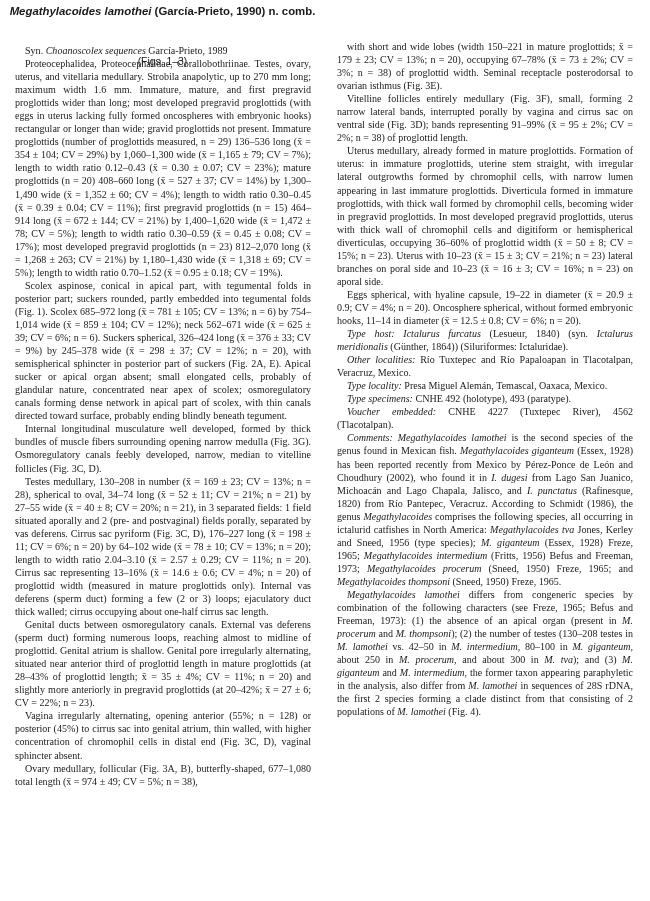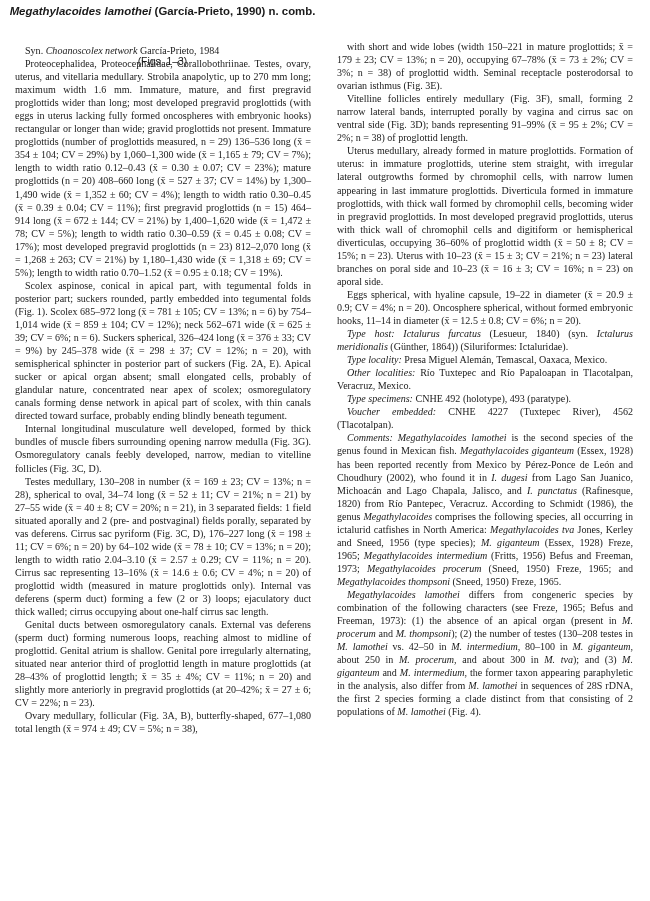--- a/index.html
+++ b/index.html
@@ -29,34 +29,35 @@
 </head>
 <body>
 
 <div class="page">
   <div class="heading">
     <div class="title"><span class="it">Megathylacoides lamothei</span><span> (García-Prieto, 1990) n. comb.</span></div>
     <div class="figs">(Figs. 1–3)</div>
   </div>
 
   <div class="col col-left">
-      <p><span>Syn. </span><span class="it">Choanoscolex network</span><span> García-Prieto, 1984</span></p>
+      <p><span>Syn. </span><span class="it">Choanoscolex sequences</span><span> García-Prieto, 1989</span></p>
       <p><span>Proteocephalidea, Proteocephalidae, Corallobothriinae. Testes, ovary, uterus, and vitellaria medullary. Strobila anapolytic, up to 270 mm long; maximum width 1.6 mm. Immature, mature, and first pregravid proglottids wider than long; most developed pregravid proglottids (with eggs in uterus lacking fully formed oncospheres with embryonic hooks) rectangular or longer than wide; gravid proglottids not present. Immature proglottids (number of proglottids measured, n = 29) 136–536 long (x̄ = 354 ± 104; CV = 29%) by 1,060–1,300 wide (x̄ = 1,165 ± 79; CV = 7%); length to width ratio 0.12–0.43 (x̄ = 0.30 ± 0.07; CV = 23%); mature proglottids (n = 20) 408–660 long (x̄ = 527 ± 37; CV = 14%) by 1,300–1,490 wide (x̄ = 1,352 ± 60; CV = 4%); length to width ratio 0.30–0.45 (x̄ = 0.39 ± 0.04; CV = 11%); first pregravid proglottids (n = 15) 464–914 long (x̄ = 672 ± 144; CV = 21%) by 1,400–1,620 wide (x̄ = 1,472 ± 78; CV = 5%); length to width ratio 0.30–0.59 (x̄ = 0.45 ± 0.08; CV = 17%); most developed pregravid proglottids (n = 23) 812–2,070 long (x̄ = 1,268 ± 263; CV = 21%) by 1,180–1,430 wide (x̄ = 1,318 ± 69; CV = 5%); length to width ratio 0.70–1.52 (x̄ = 0.95 ± 0.18; CV = 19%).</span></p>
       <p><span>Scolex aspinose, conical in apical part, with tegumental folds in posterior part; suckers rounded, partly embedded into tegumental folds (Fig. 1). Scolex 685–972 long (x̄ = 781 ± 105; CV = 13%; n = 6) by 754–1,014 wide (x̄ = 859 ± 104; CV = 12%); neck 562–671 wide (x̄ = 625 ± 39; CV = 6%; n = 6). Suckers spherical, 326–424 long (x̄ = 376 ± 33; CV = 9%) by 245–378 wide (x̄ = 298 ± 37; CV = 12%; n = 20), with semispherical sphincter in posterior part of suckers (Fig. 2A, E). Apical sucker or apical organ absent; small elongated cells, probably of glandular nature, concentrated near apex of scolex; osmoregulatory canals forming dense network in apical part of scolex, with thin canals directed toward surface, probably ending blindly beneath tegument.</span></p>
       <p><span>Internal longitudinal musculature well developed, formed by thick bundles of muscle fibers surrounding opening narrow medulla (Fig. 3G). Osmoregulatory canals feebly developed, narrow, median to vitelline follicles (Fig. 3C, D).</span></p>
       <p><span>Testes medullary, 130–208 in number (x̄ = 169 ± 23; CV = 13%; n = 28), spherical to oval, 34–74 long (x̄ = 52 ± 11; CV = 21%; n = 21) by 27–55 wide (x̄ = 40 ± 8; CV = 20%; n = 21), in 3 separated fields: 1 field situated aporally and 2 (pre- and postvaginal) fields porally, separated by vas deferens. Cirrus sac pyriform (Fig. 3C, D), 176–227 long (x̄ = 198 ± 11; CV = 6%; n = 20) by 64–102 wide (x̄ = 78 ± 10; CV = 13%; n = 20); length to width ratio 2.04–3.10 (x̄ = 2.57 ± 0.29; CV = 11%; n = 20). Cirrus sac representing 13–16% (x̄ = 14.6 ± 0.6; CV = 4%; n = 20) of proglottid width (measured in mature proglottids only). Internal vas deferens (sperm duct) forming a few (2 or 3) loops; ejaculatory duct thick walled; cirrus occupying about one-half cirrus sac length.</span></p>
       <p><span>Genital ducts between osmoregulatory canals. External vas deferens (sperm duct) forming numerous loops, reaching almost to midline of proglottid. Genital atrium is shallow. Genital pore irregularly alternating, situated near anterior third of proglottid length in mature proglottids (at 28–43% of proglottid length; x̄ = 35 ± 4%; CV = 11%; n = 20) and slightly more anteriorly in pregravid proglottids (at 20–42%; x̄ = 27 ± 6; CV = 22%; n = 23).</span></p>
+      <p><span>Vagina irregularly alternating, opening anterior (55%; n = 128) or posterior (45%) to cirrus sac into genital atrium, thin walled, with higher concentration of chromophil cells in distal end (Fig. 3C, D), vaginal sphincter absent.</span></p>
       <p><span>Ovary medullary, follicular (Fig. 3A, B), butterfly-shaped, 677–1,080 total length (x̄ = 974 ± 49; CV = 5%; n = 38),</span></p>
     </div>
   <div class="col col-right">
       <p><span>with short and wide lobes (width 150–221 in mature proglottids; x̄ = 179 ± 23; CV = 13%; n = 20), occupying 67–78% (x̄ = 73 ± 2%; CV = 3%; n = 38) of proglottid width. Seminal receptacle posterodorsal to ovarian isthmus (Fig. 3E).</span></p>
       <p><span>Vitelline follicles entirely medullary (Fig. 3F), small, forming 2 narrow lateral bands, interrupted porally by vagina and cirrus sac on ventral side (Fig. 3D); bands representing 91–99% (x̄ = 95 ± 2%; CV = 2%; n = 38) of proglottid length.</span></p>
       <p><span>Uterus medullary, already formed in mature proglottids. Formation of uterus: in immature proglottids, uterine stem straight, with irregular lateral outgrowths formed by chromophil cells, with narrow lumen appearing in last immature proglottids. Diverticula formed in immature proglottids, with thick wall formed by chromophil cells, becoming wider in pregravid proglottids. In most developed pregravid proglottids, uterus with thick wall of chromophil cells and digitiform or hemispherical diverticulas, occupying 36–60% of proglottid width (x̄ = 50 ± 8; CV = 15%; n = 23). Uterus with 10–23 (x̄ = 15 ± 3; CV = 21%; n = 23) lateral branches on poral side and 10–23 (x̄ = 16 ± 3; CV = 16%; n = 23) on aporal side.</span></p>
       <p><span>Eggs spherical, with hyaline capsule, 19–22 in diameter (x̄ = 20.9 ± 0.9; CV = 4%; n = 20). Oncosphere spherical, without formed embryonic hooks, 11–14 in diameter (x̄ = 12.5 ± 0.8; CV = 6%; n = 20).</span></p>
       <p><span class="it">Type host: Ictalurus furcatus</span><span> (Lesueur, 1840) (syn. </span><span class="it">Ictalurus meridionalis</span><span> (Günther, 1864)) (Siluriformes: Ictaluridae).</span></p>
+      <p><span class="it">Other localities:</span><span> Río Tuxtepec and Río Papaloapan in Tlacotalpan, Veracruz, Mexico.</span></p>
       <p><span class="it">Type locality:</span><span> Presa Miguel Alemán, Temascal, Oaxaca, Mexico.</span></p>
-      <p><span class="it">Other localities:</span><span> Río Tuxtepec and Río Papaloapan in Tlacotalpan, Veracruz, Mexico.</span></p>
       <p><span class="it">Type specimens:</span><span> CNHE 492 (holotype), 493 (paratype).</span></p>
       <p><span class="it">Voucher embedded:</span><span> CNHE 4227 (Tuxtepec River), 4562 (Tlacotalpan).</span></p>
       <p><span class="it">Comments: Megathylacoides lamothei</span><span> is the second species of the genus found in Mexican fish. </span><span class="it">Megathylacoides giganteum</span><span> (Essex, 1928) has been reported recently from Mexico by Pérez-Ponce de León and Choudhury (2002), who found it in </span><span class="it">I. dugesi</span><span> from Lago San Juanico, Michoacán and Lago Chapala, Jalisco, and </span><span class="it">I. punctatus</span><span> (Rafinesque, 1820) from Río Pantepec, Veracruz. According to Schmidt (1986), the genus </span><span class="it">Megathylacoides</span><span> comprises the following species, all occurring in ictalurid catfishes in North America: </span><span class="it">Megathylacoides tva</span><span> Jones, Kerley and Sneed, 1956 (type species); </span><span class="it">M. giganteum</span><span> (Essex, 1928) Freze, 1965; </span><span class="it">Megathylacoides intermedium</span><span> (Fritts, 1956) Befus and Freeman, 1973; </span><span class="it">Megathylacoides procerum</span><span> (Sneed, 1950) Freze, 1965; and </span><span class="it">Megathylacoides thompsoni</span><span> (Sneed, 1950) Freze, 1965.</span></p>
       <p><span class="it">Megathylacoides lamothei</span><span> differs from congeneric species by combination of the following characters (see Freze, 1965; Befus and Freeman, 1973): (1) the absence of an apical organ (present in </span><span class="it">M. procerum</span><span> and </span><span class="it">M. thompsoni</span><span>); (2) the number of testes (130–208 testes in </span><span class="it">M. lamothei</span><span> vs. 42–50 in </span><span class="it">M. intermedium</span><span>, 80–100 in </span><span class="it">M. giganteum</span><span>, about 250 in </span><span class="it">M. procerum</span><span>, and about 300 in </span><span class="it">M. tva</span><span>); and (3) </span><span class="it">M. giganteum</span><span> and </span><span class="it">M. intermedium</span><span>, the former taxon appearing paraphyletic in the analysis, also differ from </span><span class="it">M. lamothei</span><span> in sequences of 28S rDNA, the first 2 species forming a clade distinct from that consisting of 2 populations of </span><span class="it">M. lamothei</span><span> (Fig. 4).</span></p>
     </div>
 </div>
 
 </body></html>

